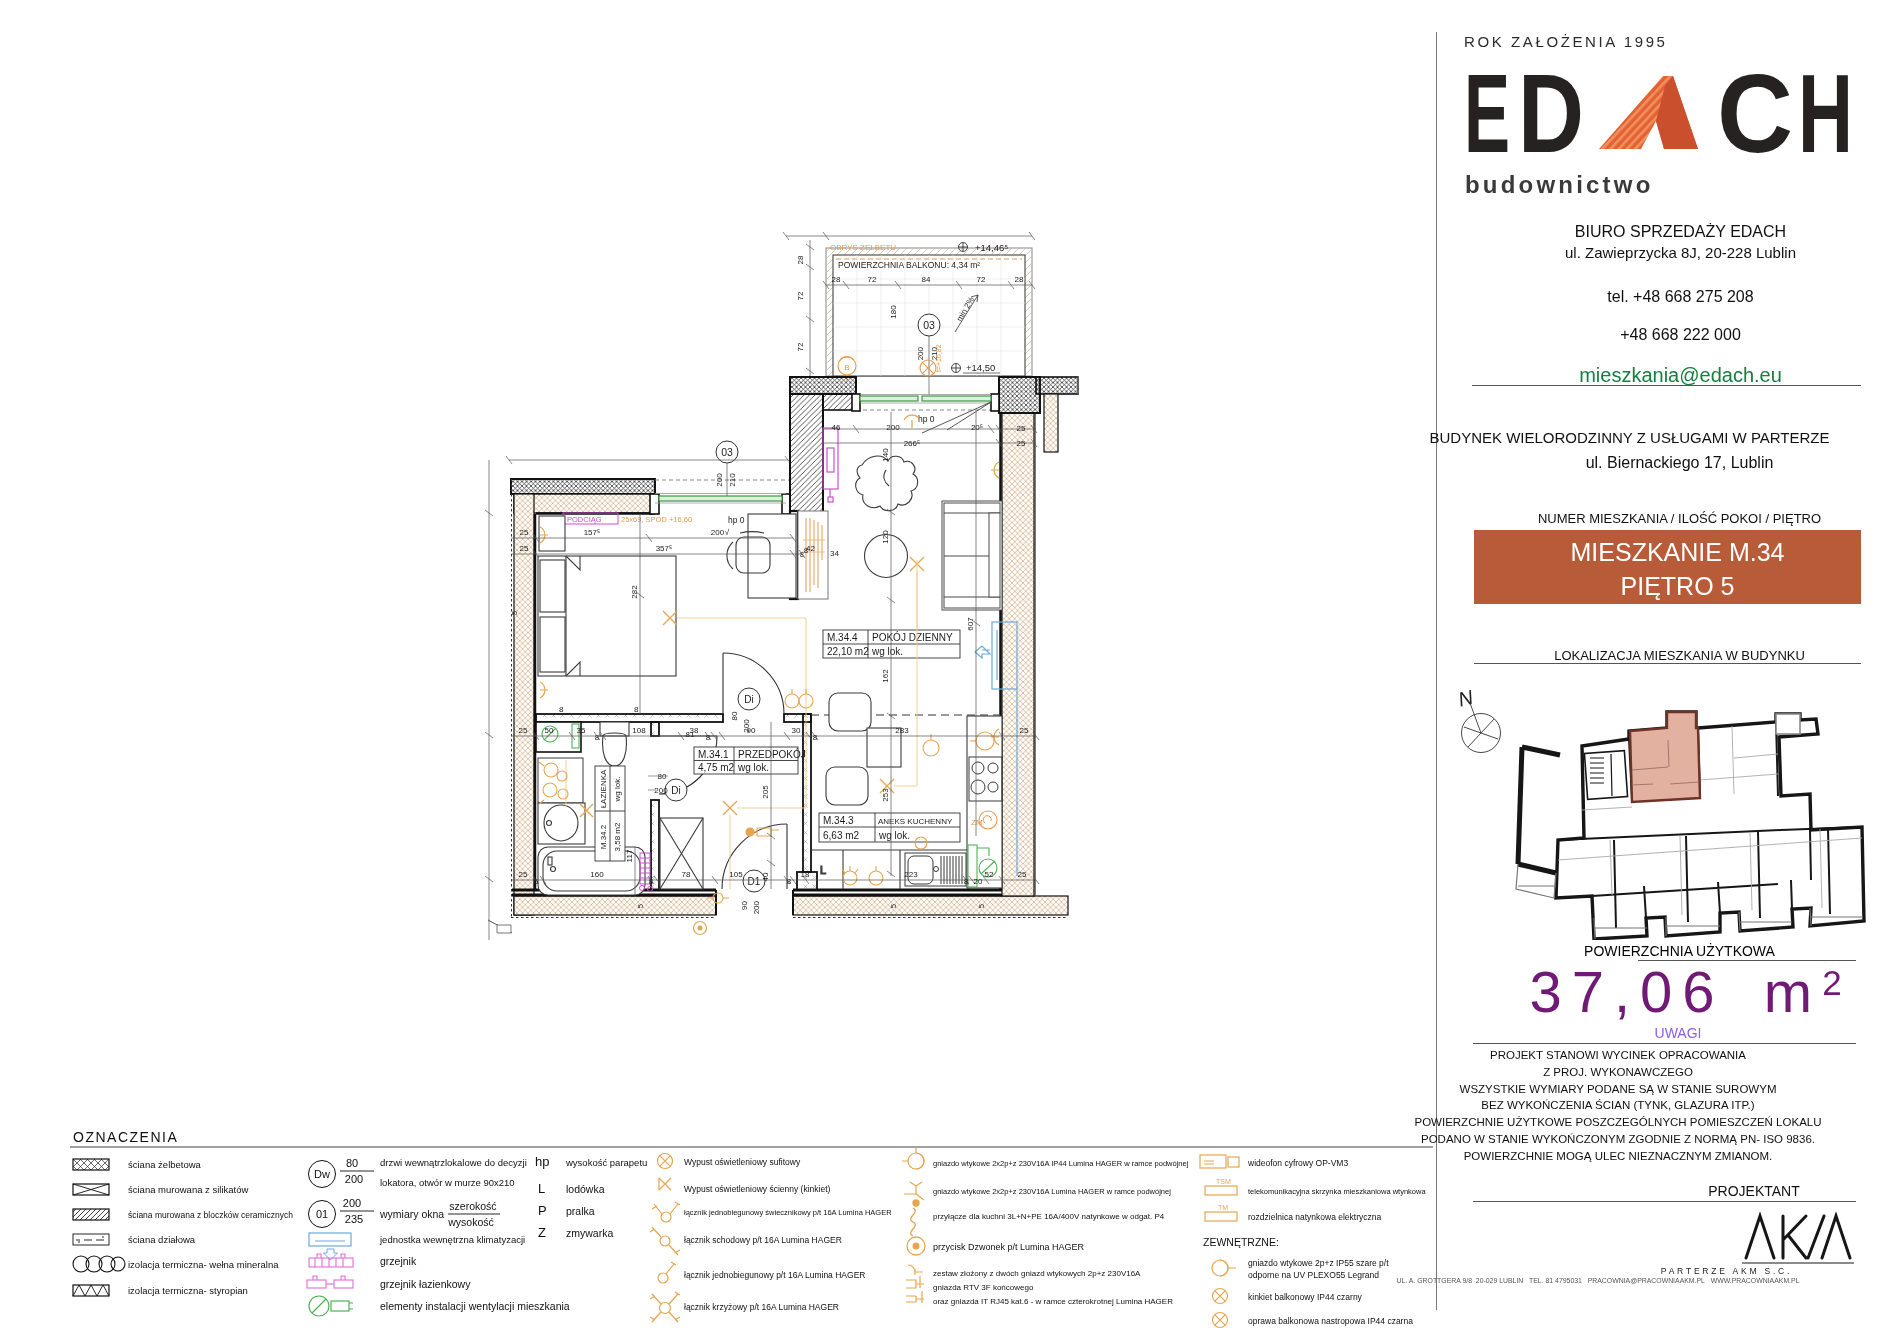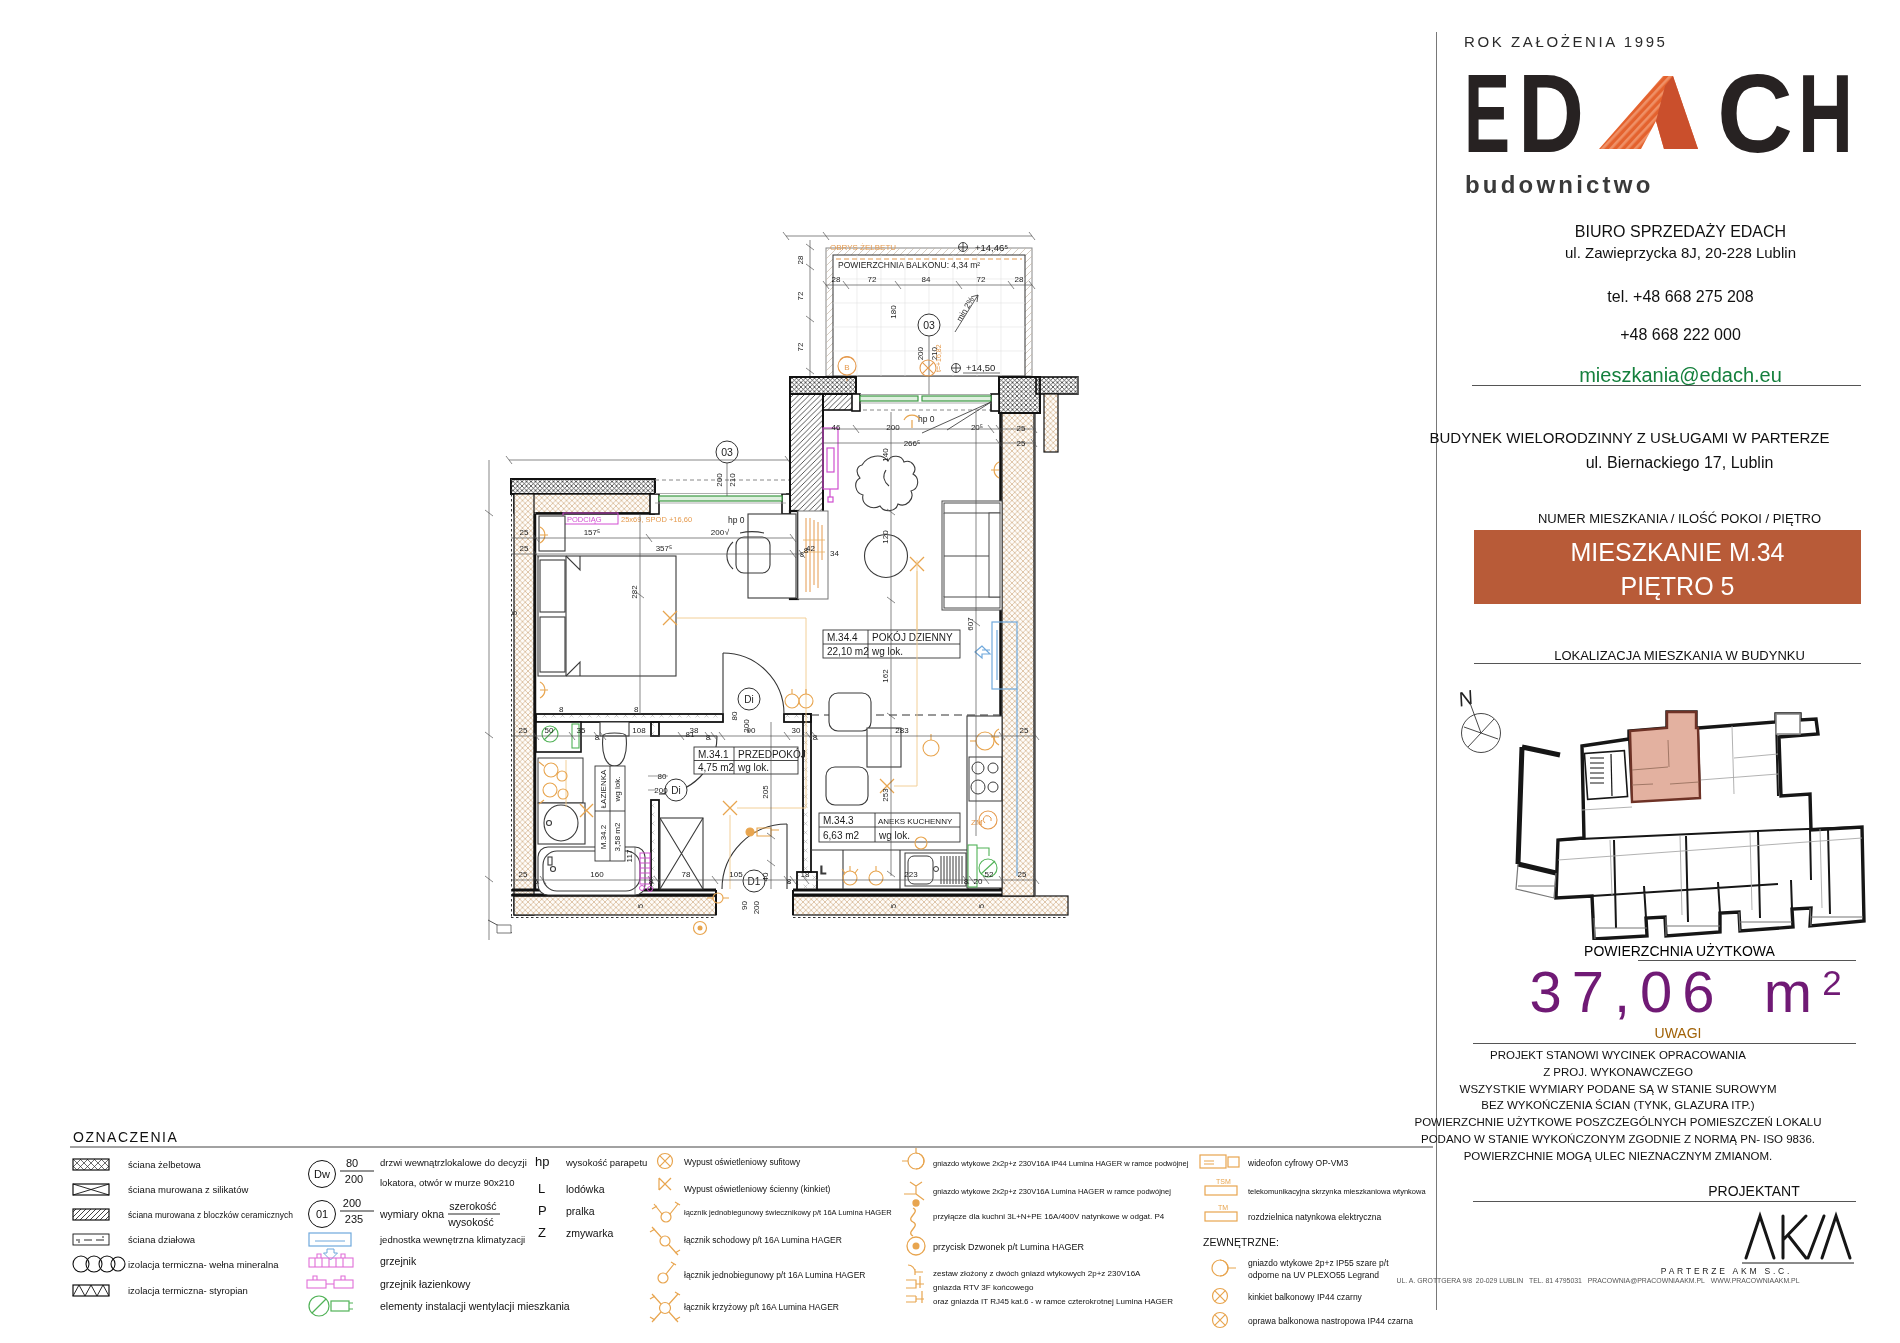--- a/index.html
+++ b/index.html
@@ -691,21 +691,21 @@
 <path d="M46,183 L44,208 M46,196 h-38 M8,174 L6,199 L44,208"></path>
 </g>
 </svg>
 </div>
 
 <div class="abs r" style="left:1500px;top:943px;width:359px;font-size:14px;color:#000000">POWIERZCHNIA UŻYTKOWA</div>
 <div class="abs" style="left:1638px;top:960px;width:218px;height:1px;background:#555"></div>
 
 <div class="abs r" style="left:1512px;top:958px;width:357px;font-size:58px;color:#701a75;letter-spacing:10px;white-space:nowrap">37,06  m<span style="font-size:35px;vertical-align:17px">2</span></div>
 
-<div class="abs r" style="left:1500px;top:1025px;width:356px;font-size:14px;color:#a16207">UWAGI</div>
+<div class="abs r" style="left:1500px;top:1025px;width:356px;font-size:14px;color:#8b5cf6">UWAGI</div>
 <div class="abs" style="left:1473px;top:1043px;width:383px;height:1px;background:#555"></div>
 
 <div class="abs r" style="left:1380px;top:1047px;width:476px;font-size:11.5px;line-height:16.8px;color:#111;white-space:nowrap">
 PROJEKT STANOWI WYCINEK OPRACOWANIA<br>
 Z PROJ. WYKONAWCZEGO<br>
 WSZYSTKIE WYMIARY PODANE SĄ W STANIE SUROWYM<br>
 BEZ WYKOŃCZENIA ŚCIAN (TYNK, GLAZURA ITP.)<br>
 POWIERZCHNIE UŻYTKOWE POSZCZEGÓLNYCH POMIESZCZEŃ LOKALU<br>
 PODANO W STANIE WYKOŃCZONYM ZGODNIE Z NORMĄ PN- ISO 9836.<br>
 POWIERZCHNIE MOGĄ ULEC NIEZNACZNYM ZMIANOM.

